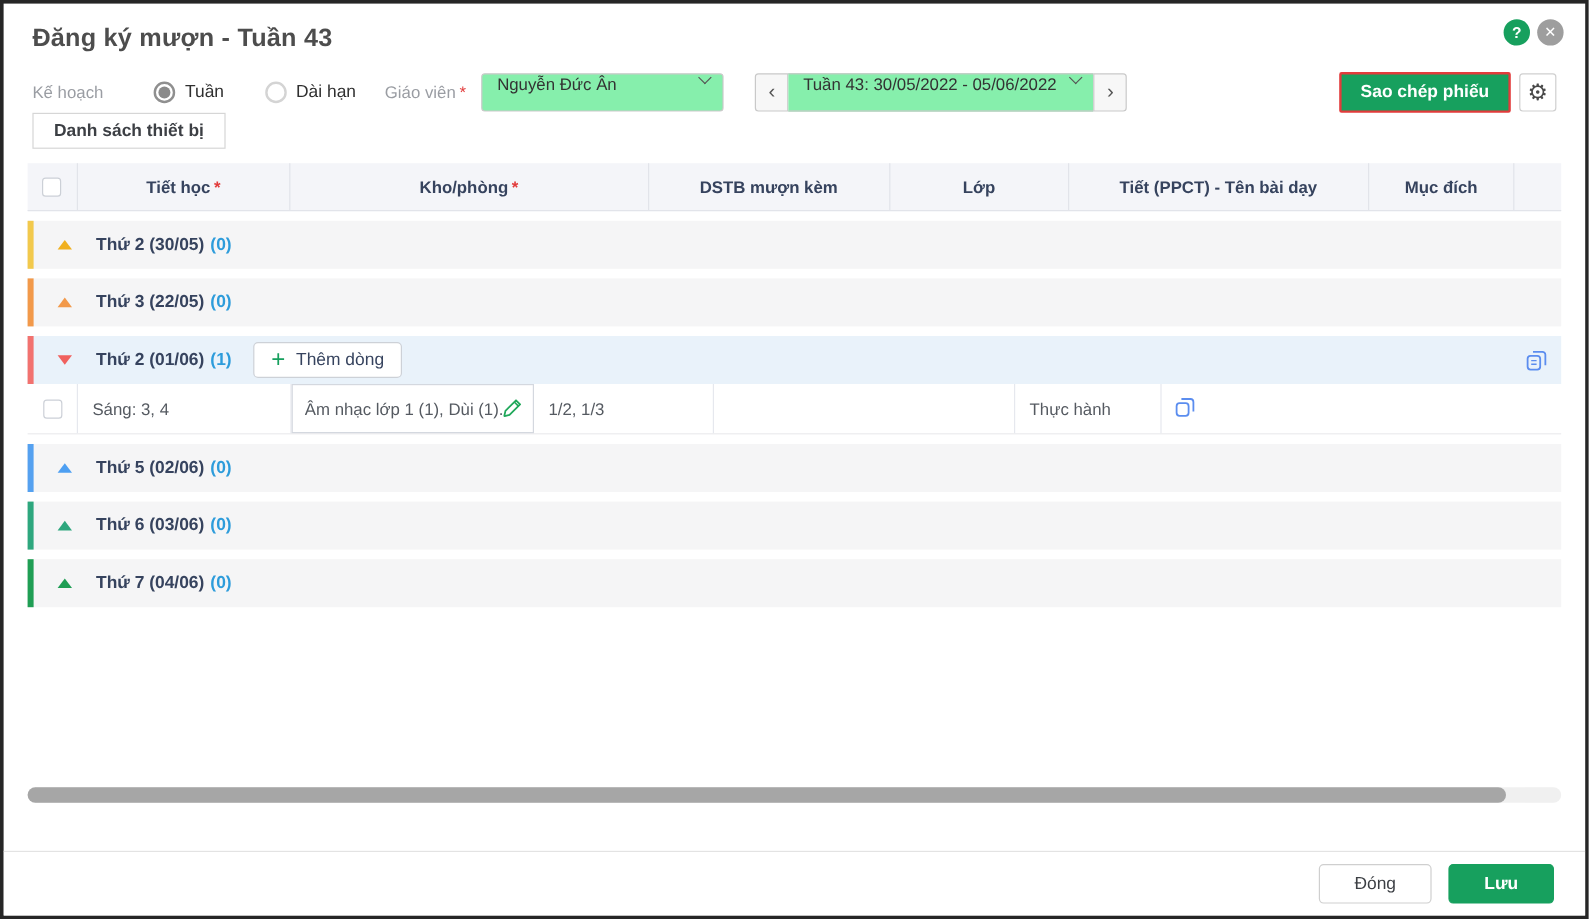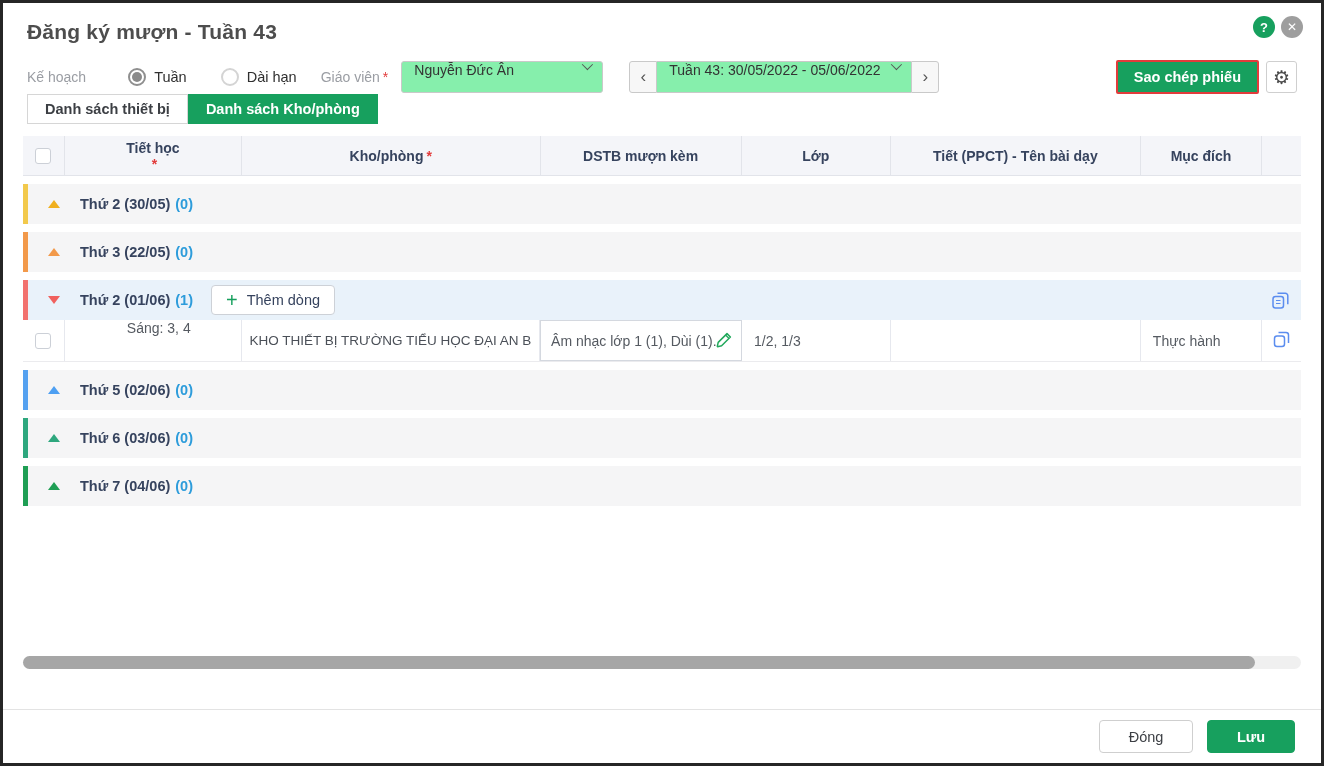--- a/index.html
+++ b/index.html
@@ -48,21 +48,21 @@
   .tab { height:30px; padding:0 17px; display:flex; align-items:center; font-size:14.5px; font-weight:700; cursor:pointer; }
   .tab-inactive { background:#fff; border:1px solid #d6d6d6; color:#3c3f44; }
   .tab-active { background:#17A05E; color:#fff; border:1px solid #17A05E; }
 
   
   .table-wrap { margin:12px 20px 0 20px; }
   .thead { display:flex; height:40px; background:#f4f5f9; border-bottom:1px solid #e2e4ea; }
   .th { display:flex; align-items:center; justify-content:center; font-size:14px; font-weight:700; color:#36435e;
         border-right:1px solid #e2e4ea; }
   .th:last-child { border-right:none; }
-  .col-check { width:42px; } .col-period { width:178px;flex-direction:column; } .col-room { width:300px; } .col-dstb { width:202px; }
+  .col-check { width:42px; } .col-period { width:178px; } .col-room { width:300px; } .col-dstb { width:202px; }
   .col-class { width:150px; } .col-lesson { width:251px; } .col-purpose { width:122px; } .col-actions { width:39px; }
   .checkbox { width:16px; height:16px; border:1px solid #ccd0d7; border-radius:3px; background:#fff; cursor:pointer; }
 
   .group-row { position:relative; display:flex; align-items:center; height:40px; margin-top:8px; background:#f5f5f6;
                padding-left:25px; cursor:pointer; }
   .group-row .bar { position:absolute; left:0; top:0; bottom:0; width:5px; }
   .tri { width:0; height:0; display:inline-block; cursor:pointer; }
   .tri-up { border-left:6px solid transparent; border-right:6px solid transparent; border-bottom:8px solid currentColor; }
   .tri-down { border-left:6px solid transparent; border-right:6px solid transparent; border-top:8px solid currentColor; }
   .day { font-size:14.5px; font-weight:700; color:#36435e; margin-left:20px; }
@@ -139,21 +139,20 @@
       </div>
       <span class="nav-btn nav-next">›</span>
     </div>
     <div class="toolbar-spacer"></div>
     <button class="copy-sheet-btn">Sao chép phiếu</button>
     <div class="gear-btn">⚙</div>
   </div>
 
   <div class="tabs">
     <div class="tab tab-inactive">Danh sách thiết bị</div>
-    <div class="tab tab-active">Danh sách Kho/phòng</div>
   </div>
 
   <div class="table-wrap">
     <div class="thead">
       <div class="th col-check">
           <span class="checkbox"></span>
         </div>
       <div class="th col-period">
           <span>Tiết học</span>
           <span class="req">*</span>
@@ -199,23 +198,20 @@
             <path d="M5 9.5h4.5M5 12.5h4.5" stroke="#5B8DEF" stroke-width="1.2"></path>
           </svg>
       </span>
     </div>
 
     <div class="data-row">
       <div class="td col-check td-center">
           <span class="checkbox"></span>
         </div>
       <div class="td col-period td-pad">Sáng: 3, 4</div>
-      <div class="td col-room">
-          <span class="room-text">KHO THIẾT BỊ TRƯỜNG TIỂU HỌC ĐẠI AN B</span>
-        </div>
       <div class="td col-dstb dstb-cell">
         <span class="dstb-text">Âm nhạc lớp 1 (1), Dùi (1)...</span>
         <span>
           <svg width="17" height="17" viewBox="0 0 17 17">
               <path d="M11 2.6l3.4 3.4L5.6 14.8l-4 .9a.4.4 0 0 1-.3-.3l.9-4z" fill="none" stroke="#21A85B" stroke-width="1.5" stroke-linejoin="round"></path>
               <path d="M9.8 4.2l3 3" stroke="#21A85B" stroke-width="1.3"></path>
             </svg>
         </span>
       </div>
       <div class="td col-class td-pad">1/2, 1/3</div>

